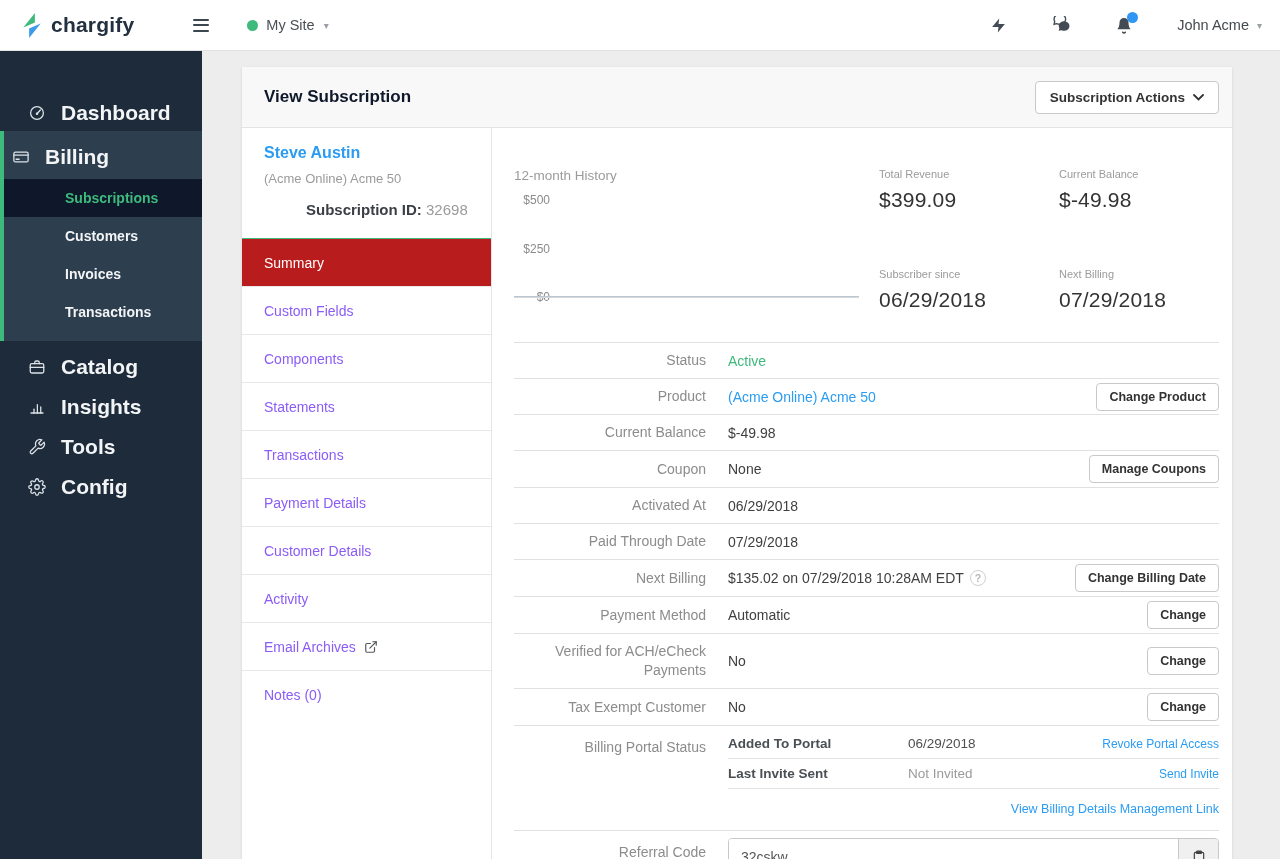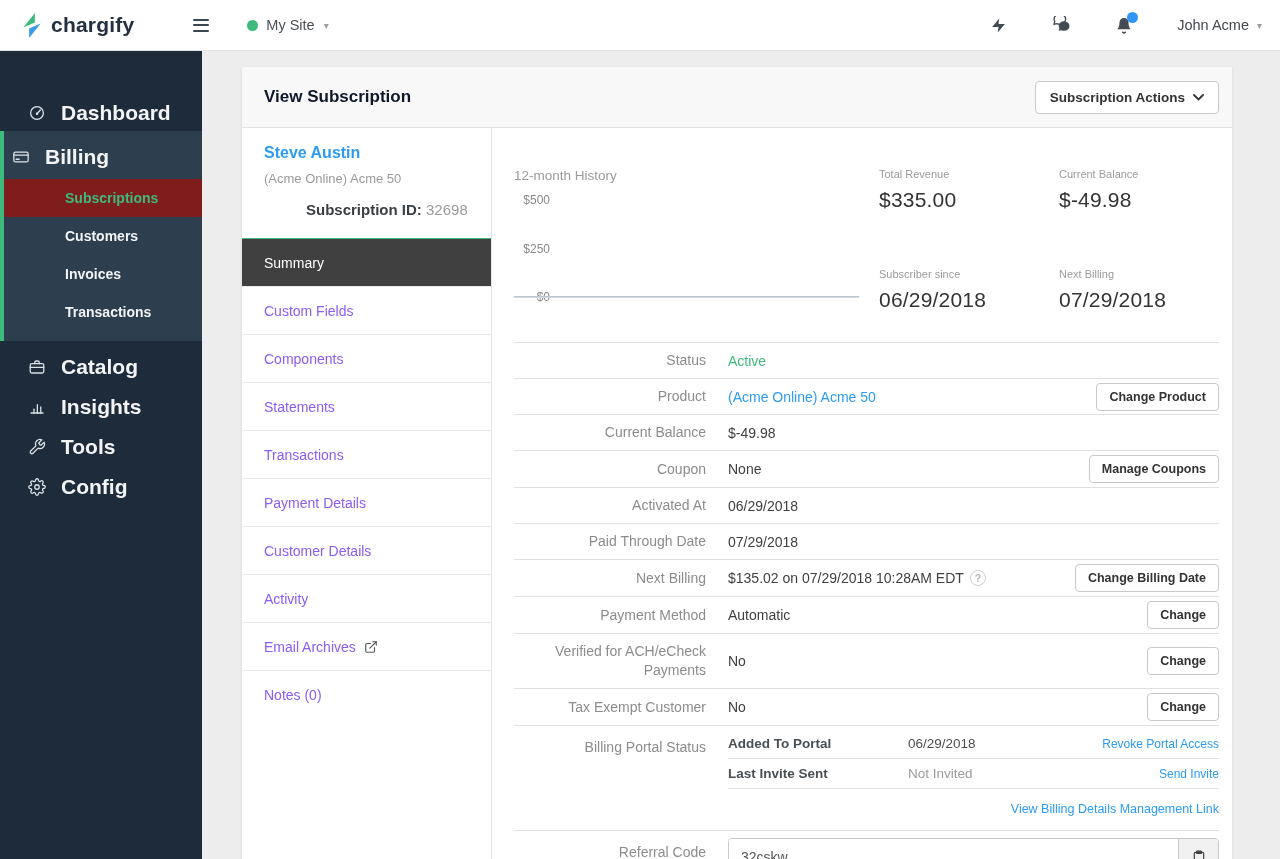--- a/index.html
+++ b/index.html
@@ -25,42 +25,42 @@
   .shell { display:flex; height:808px; }
   .sidebar { width:202px; background:#1d2b3a; flex:none; padding-top:44px; color:#e8ecef; }
   .main { flex:1; background:#ededed; padding:16px 48px 0 40px; overflow:hidden; }
 
   
   .nav-item { height:36px; display:flex; align-items:center; padding-left:28px; gap:15px; font-size:21px; font-weight:700; color:#f2f4f6; cursor:pointer; }
   .nav-item svg { width:18px; height:18px; stroke:#dde3e8; stroke-width:1.7; fill:none; stroke-linecap:round; stroke-linejoin:round; flex:none; }
   .nav-group { background:#2d3e4e; border-left:4px solid #3eba7c; padding:4px 0 10px; }
   .nav-group .nav-item { padding-left:8px; height:44px; }
   .nav-sub { height:38px; display:flex; align-items:center; padding-left:61px; font-size:14px; font-weight:700; color:#f2f4f6; cursor:pointer; }
-  .nav-sub.active { background:#7f1d1d; color:#3eba7c; }
+  .nav-sub.active { background:#0f172a; color:#3eba7c; }
   .nav-below { margin-top:6px; }
   .nav-below .nav-item { height:40px; }
 
   
   .card { background:#fff; box-shadow:0 1px 3px rgba(0,0,0,0.10); height:1050px; display:flex; flex-direction:column; }
   .card-header { height:61px; flex:none; background:#f8f8f8; border-bottom:1px solid #e3e3e3; display:flex; align-items:center; justify-content:space-between; padding:0 13px 0 22px; }
   .card-title { font-size:17px; font-weight:600; color:#0f172a; }
   .btn { background:#fff; border:1px solid #c9c9c9; border-radius:4px; color:#333; cursor:pointer; font-family:inherit; }
   .btn-actions { font-size:13.5px; padding:8px 14px; display:flex; align-items:center; gap:8px; font-weight:600; }
   .card-body { display:flex; flex:1; min-height:0; }
 
   
   .left-col { width:250px; flex:none; border-right:1px solid #e5e5e5; }
   .cust-block { padding:16px 22px 4px; }
   .cust-name { font-size:16px; font-weight:600; color:#2b9cf2; cursor:pointer; }
   .cust-plan { font-size:13px; color:#9b9b9b; margin-top:9px; }
   .cust-id { font-size:15px; margin-top:15px; margin-bottom:16px; }
   .cust-id .lab { color:#3a3f44; font-weight:600;margin-left:42px; }
   .cust-id .val { color:#9b9b9b; }
   .tab { height:48px; display:flex; align-items:center; gap:8px; padding:0 22px; font-size:14px; color:#8b5cf6; border-top:1px solid #e8e8e8; cursor:pointer; }
-  .tab.active { background:#404040; color:#fff; border-top-color:#3eba7c; }
+  .tab.active { background:#b91c1c; color:#fff; border-top-color:#3eba7c; }
   .tab svg { width:14px; height:14px; stroke:#54585b; stroke-width:2; fill:none; stroke-linecap:round; stroke-linejoin:round; }
 
   
   .right-col { flex:1; padding:0 13px 0 22px; min-width:0; }
   .top-section { height:214px; padding-top:40px; display:flex; }
   .chart-wrap { width:345px; flex:none; }
   .chart-title { font-size:13.5px; color:#9b9b9b; }
   .chart { display:flex; margin-top:17px;flex-direction:column; }
   .ylabels { width:44px; position:relative; height:97px; flex:none; }
   .ylabels span { position:absolute; right:8px; transform:translateY(-50%); font-size:12px; color:#8a8a8a; }
@@ -294,21 +294,21 @@
                   <div class="gline" style="top:0"></div>
                   <div class="gline" style="top:50%"></div>
                   <div class="gline base" style="bottom:0"></div>
                 <div class="chart-bar" style="left: 50%; height: 67%; background: rgb(62, 186, 124);"></div>
                   </div>
               </div>
             </div>
             <div class="stats">
               <div>
                 <div class="stat-label">Total Revenue</div>
-                <div class="stat-value">$335.00</div>
+                <div class="stat-value">$399.09</div>
               </div>
               <div>
                 <div class="stat-label">Current Balance</div>
                 <div class="stat-value">$-49.98</div>
               </div>
               <div>
                 <div class="stat-label">Subscriber since</div>
                 <div class="stat-value">06/29/2018</div>
               </div>
               <div>

